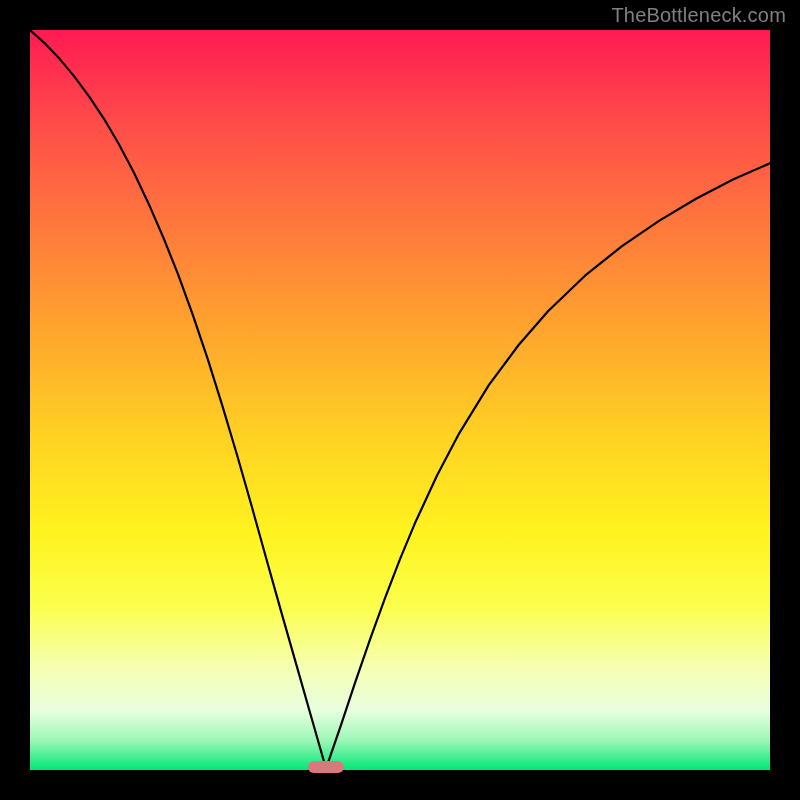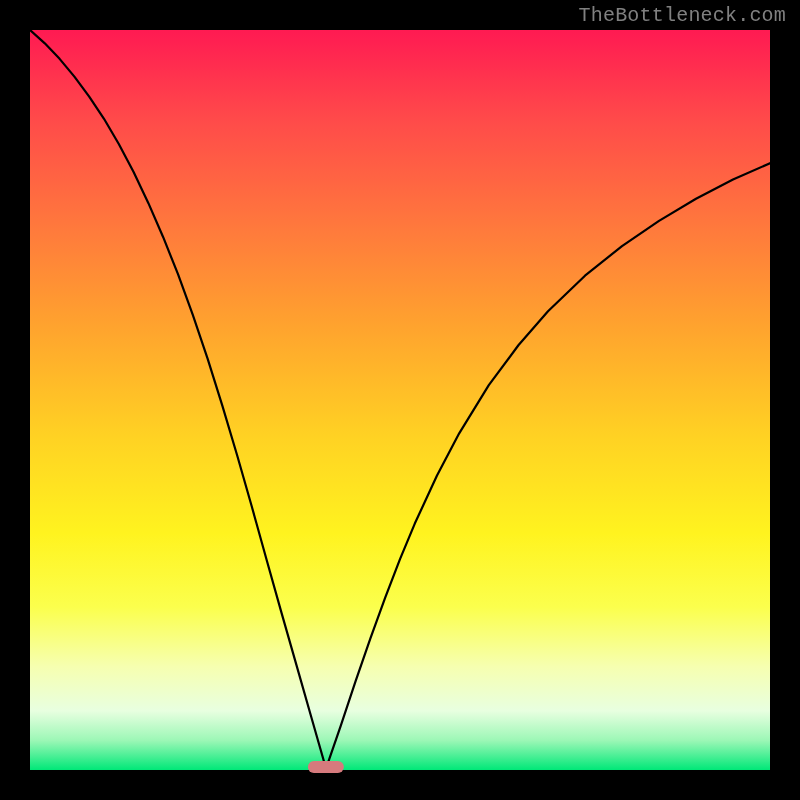--- a/index.html
+++ b/index.html
@@ -46,21 +46,20 @@
     display: block;
   }
   .watermark {
     position: absolute;
     top: 4px;
     right: 14px;
     color: #808080;
     font-size: 20px;
     font-weight: 400;
     letter-spacing: 0.2px;
-    font-family: Liberation Mono, monospace;
   }
   .marker {
     position: absolute;
     width: 36px;
     height: 12px;
     background: #d67a7d;
     border-radius: 6px;
     transform: translate(-50%, -50%);
   }
 </style>

